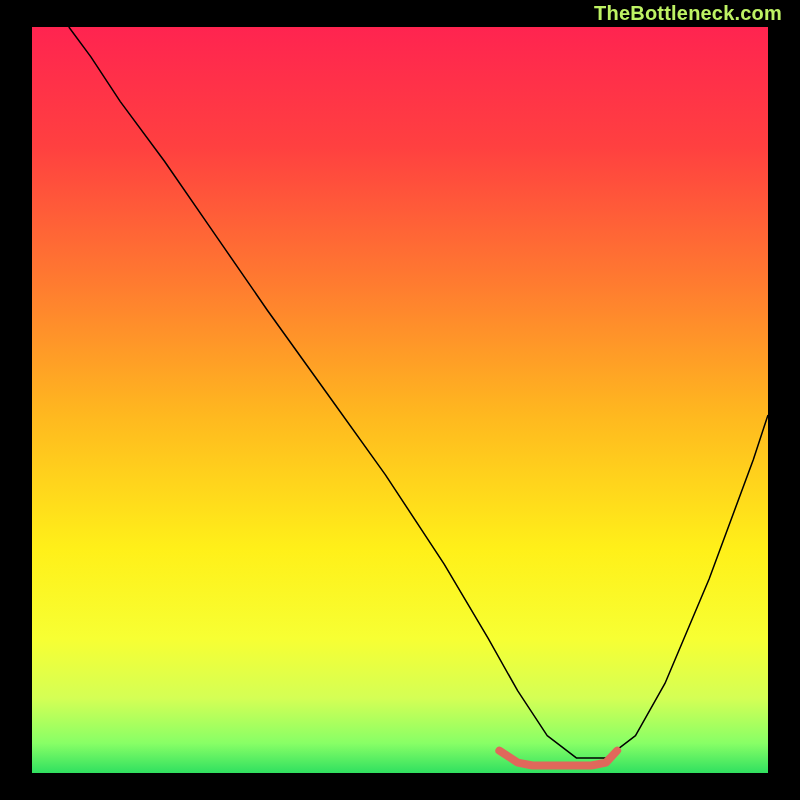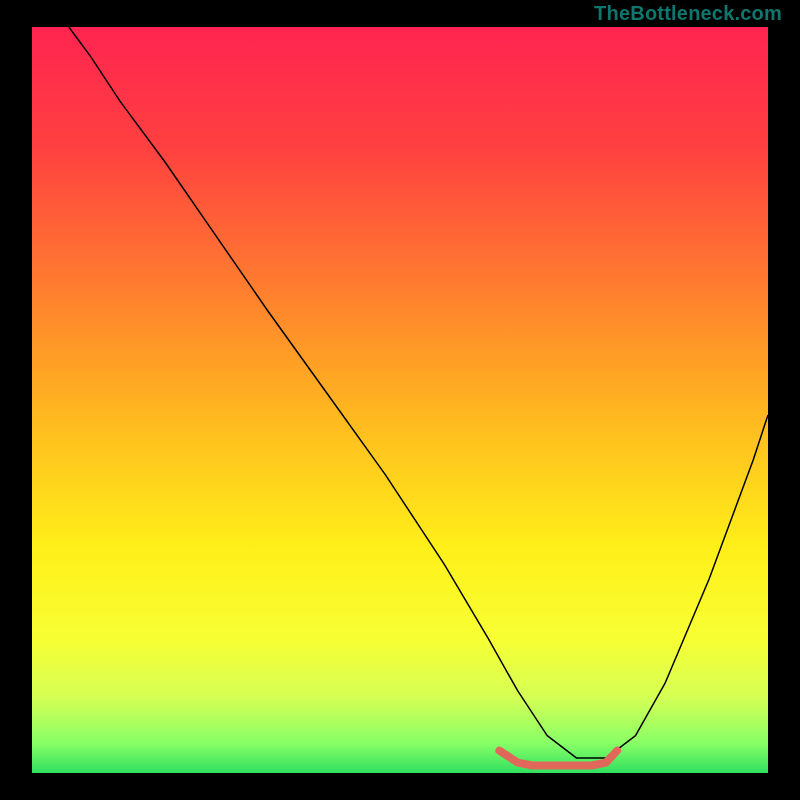--- a/index.html
+++ b/index.html
@@ -13,21 +13,21 @@
   }
   .container {
     position: relative;
     width: 800px;
     height: 800px;
   }
   .watermark {
     position: absolute;
     top: 2px;
     right: 18px;
-    color: #0f766e;
+    color: #bef264;
     font-size: 20px;
     font-weight: bold;
     z-index: 10;
     letter-spacing: 0.2px;
   }
   svg {
     display: block;
     position: absolute;
     top: 0;
     left: 0;

